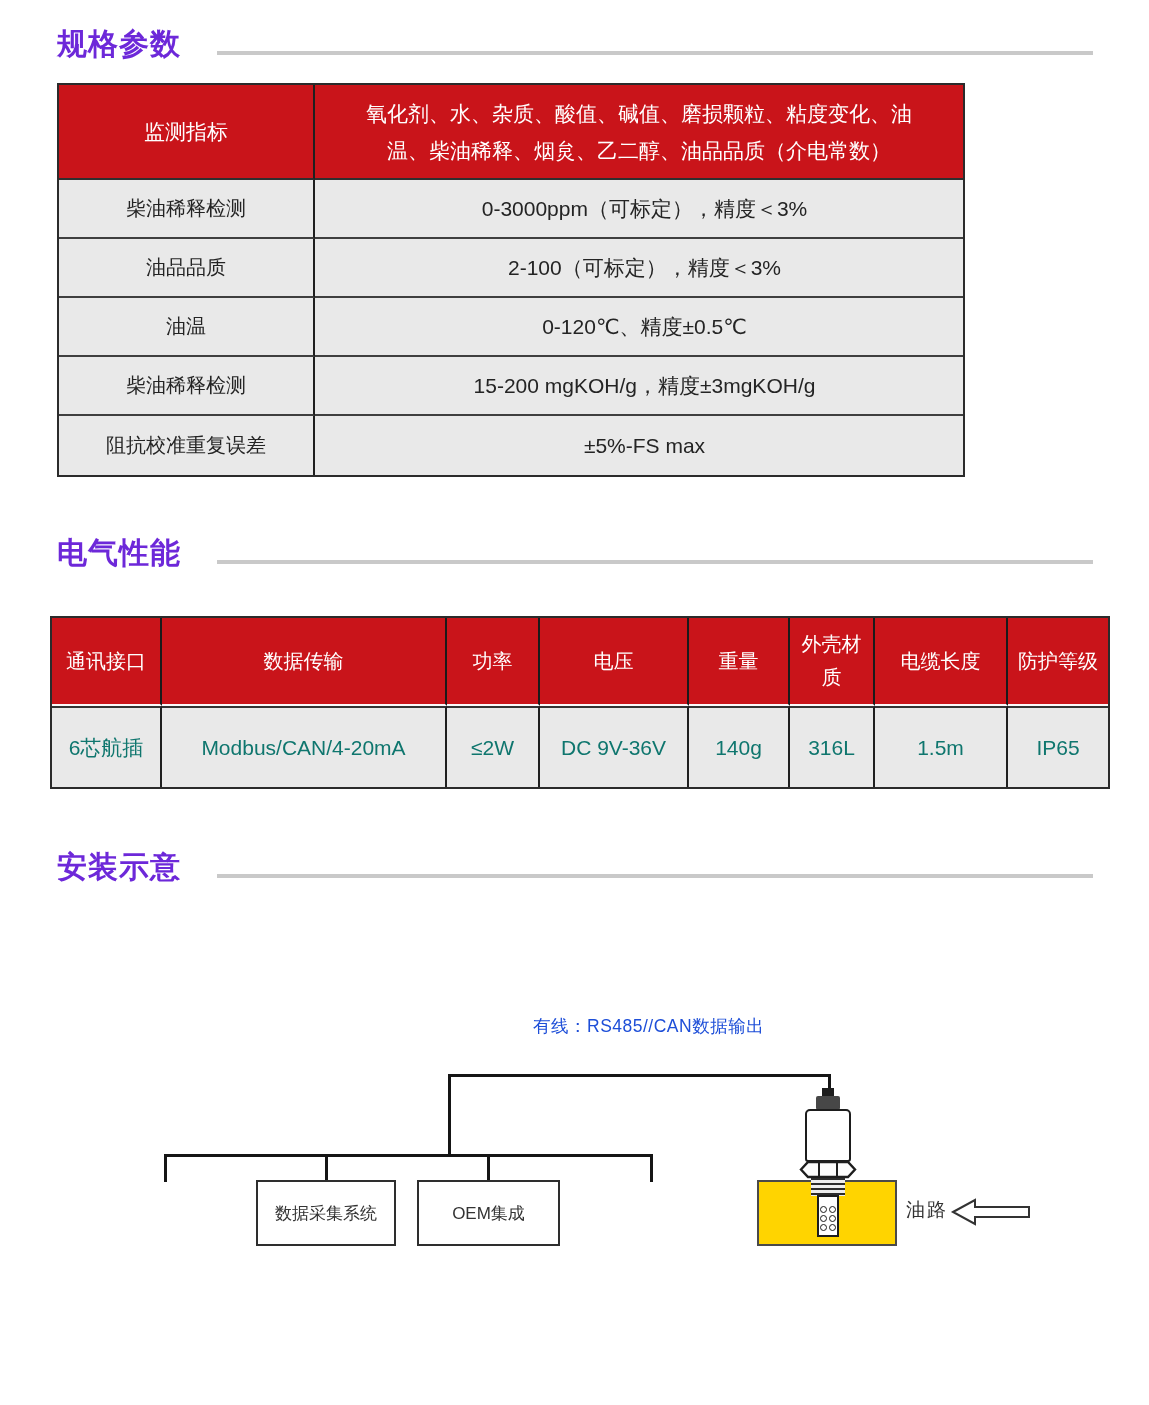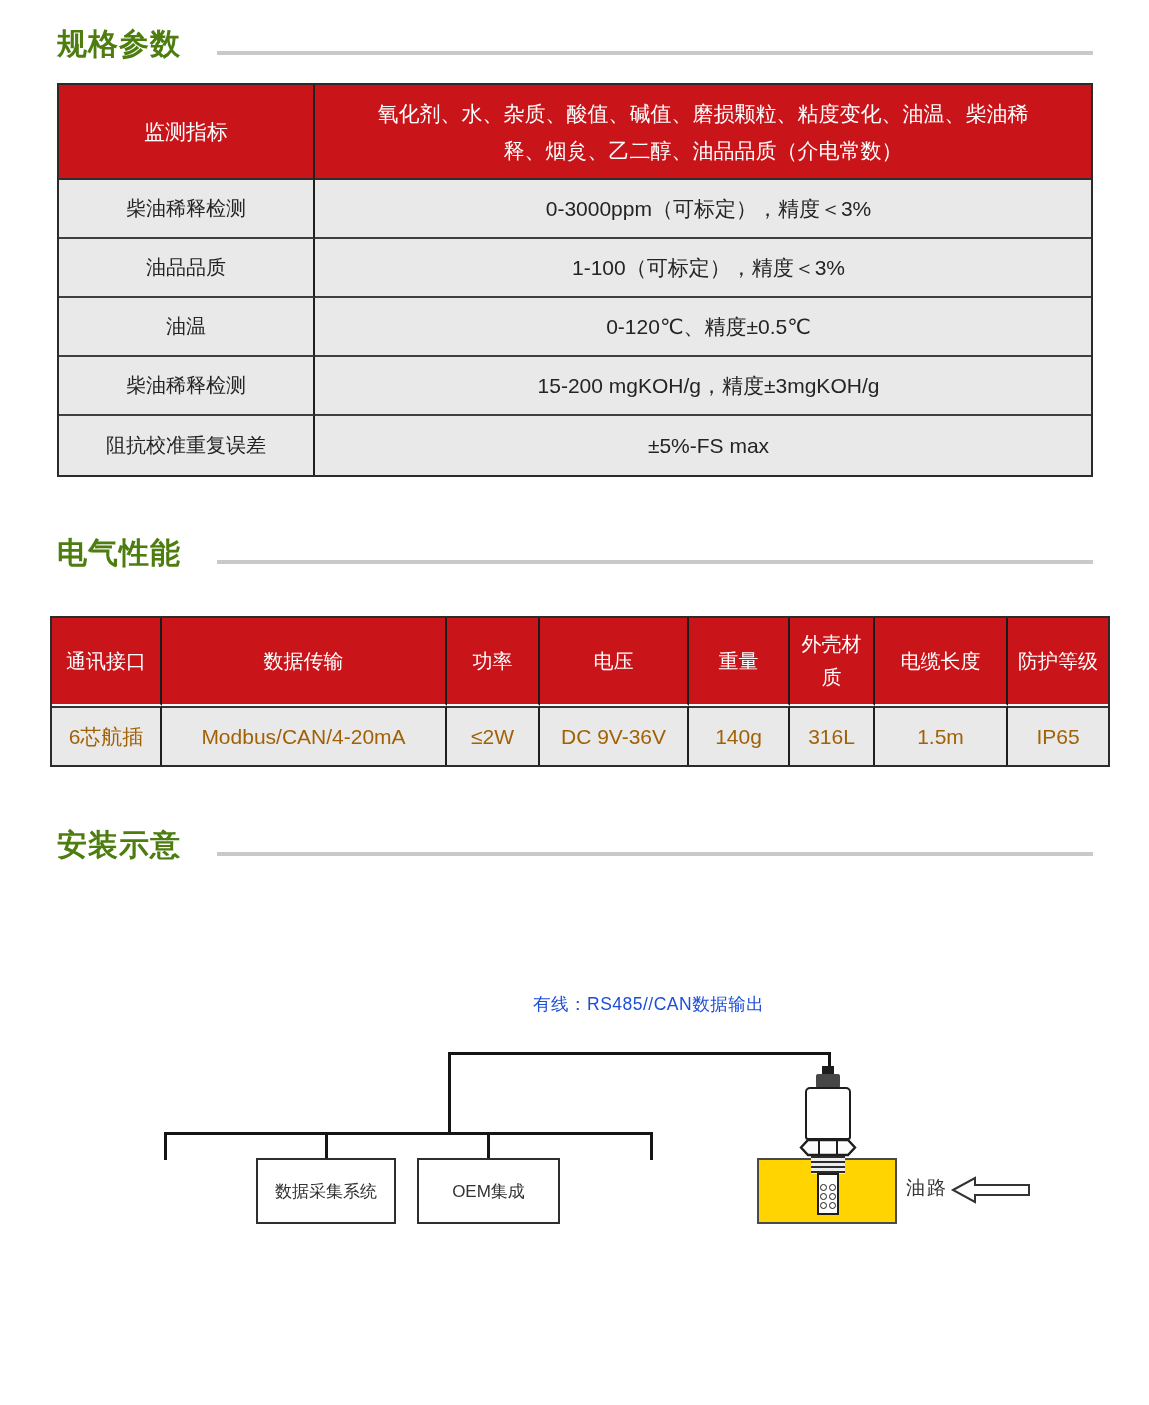--- a/index.html
+++ b/index.html
@@ -8,55 +8,55 @@
     --rowbg:#E9E9E9;
   }
   *{box-sizing:border-box;margin:0;padding:0;}
   html,body{background:#fff;}
   body{
     width:1149px;height:1405px;margin:0 auto;position:relative;overflow:hidden;
     font-family:"Liberation Sans","DejaVu Sans",sans-serif;color:#262626;
   }
   
   .sec-head{display:flex;align-items:flex-end;margin-left:57px;margin-right:56px;}
-  .sec-head h2{font-size:30px;font-weight:700;color:#4d7c0f;line-height:36px;letter-spacing:1px;white-space:nowrap;}
+  .sec-head h2{font-size:30px;font-weight:700;color:#6d28d9;line-height:36px;letter-spacing:1px;white-space:nowrap;}
   .rule{flex:1;height:4px;background:#C9C9C9;margin-left:36px;margin-bottom:7px;}
   .sec1{padding-top:26px;}
   .sec2{margin-top:58px;}
   .sec3{margin-top:60px;}
 
   
   table{border-collapse:separate;border-spacing:0;table-layout:fixed;}
   td,th{vertical-align:middle;text-align:center;word-break:break-word;}
   .red-cell{background:var(--accent);color:#fff;font-weight:400;}
 
   
   .spec-table{
-    width:1036px;margin:21px 0 0 57px;
+    width:908px;margin:21px 0 0 57px;
     border:2px solid #2B2B2B;background:var(--rowbg);
   }
   .spec-table td{border-right:2px solid #1F1F1F;}
   .spec-table td:last-child{border-right:none;padding-left:11px;}
   .spec-table tr td{border-bottom:2px solid #3F3F3F;}
   .spec-table tr:last-child td{border-bottom:none;}
   .spec-table .hdr td{height:95px;font-size:21px;line-height:37px;border-bottom:2px solid #2F2F2F;}
   .spec-table .hdr td:last-child{padding:0 44px;}
   .spec-table .datarow td{height:59px;font-size:21px;color:#242424;}
   .spec-table .datarow td:first-child{font-size:20px;}
 
   
   .elec-table{width:1056px;margin:45px 0 0 50px;border:2px solid #2B2B2B;background:var(--rowbg);}
   .elec-table th{
     height:88px;font-size:20px;line-height:33px;font-weight:400;
     border-right:2px solid #1A1A1A;border-bottom:2px solid #FAFAFA;
     background:var(--accent);color:#fff;padding:0 6px;
   }
   .elec-table th:last-child{border-right:none;}
   .elec-table td{
-    height:59px;font-size:21px;color:#a16207;
+    height:81px;font-size:21px;color:#0f766e;
     border-right:2px solid #1F1F1F;border-top:2px solid #333;
   }
   .elec-table td:last-child{border-right:none;}
 
   
   .diagram{position:relative;height:457px;}
   .wire-label{position:absolute;left:533px;top:129px;font-size:17.5px;color:#1d4ed8;letter-spacing:0.5px;}
   .dline{position:absolute;background:#151515;}
   .node{
     position:absolute;top:295px;height:66px;border:2.5px solid #2E2E2E;background:#fff;
@@ -96,21 +96,21 @@
       <tr class="hdr red-cell">
     <td>监测指标</td>
     <td>氧化剂、水、杂质、酸值、碱值、磨损颗粒、粘度变化、油温、柴油稀释、烟炱、乙二醇、油品品质（介电常数）</td>
   </tr>
   <tr class="datarow">
     <td>柴油稀释检测</td>
     <td>0-3000ppm（可标定），精度＜3%</td>
   </tr>
   <tr class="datarow">
     <td>油品品质</td>
-    <td>1-100（可标定），精度＜3%</td>
+    <td>2-100（可标定），精度＜3%</td>
   </tr>
   <tr class="datarow">
     <td>油温</td>
     <td>0-120℃、精度±0.5℃</td>
   </tr>
   <tr class="datarow">
     <td>柴油稀释检测</td>
     <td>15-200 mgKOH/g，精度±3mgKOH/g</td>
   </tr>
   <tr class="datarow">

